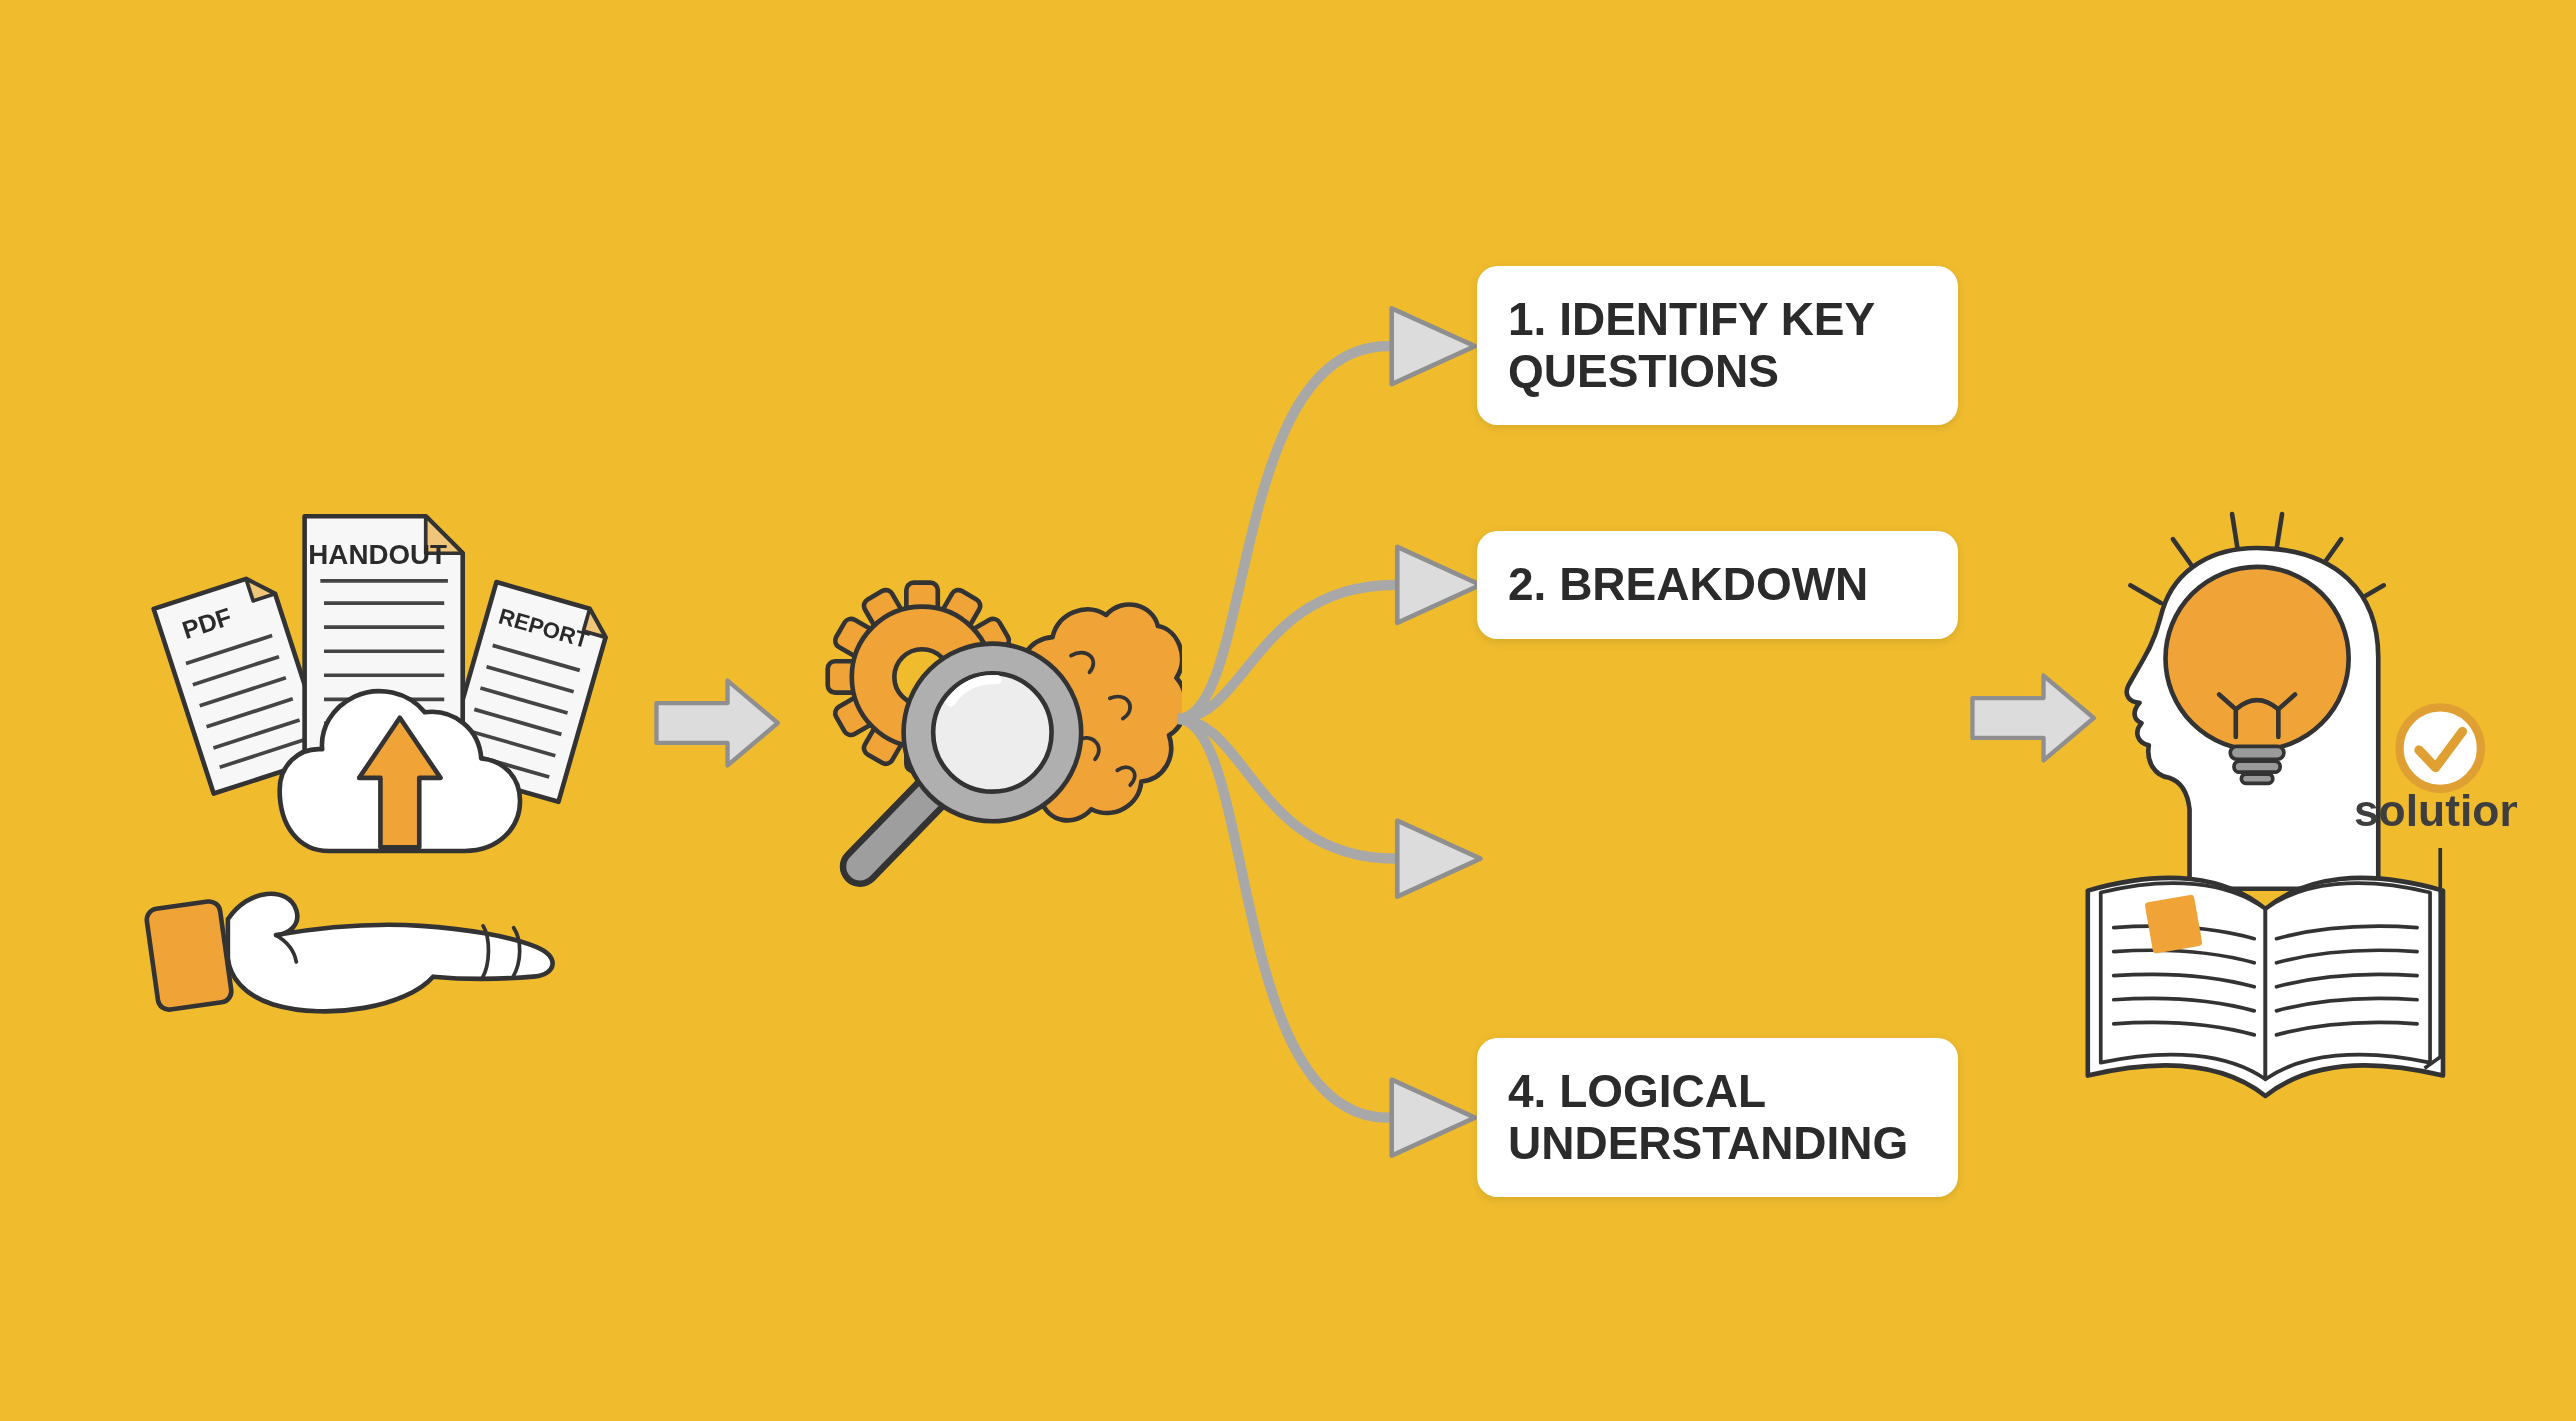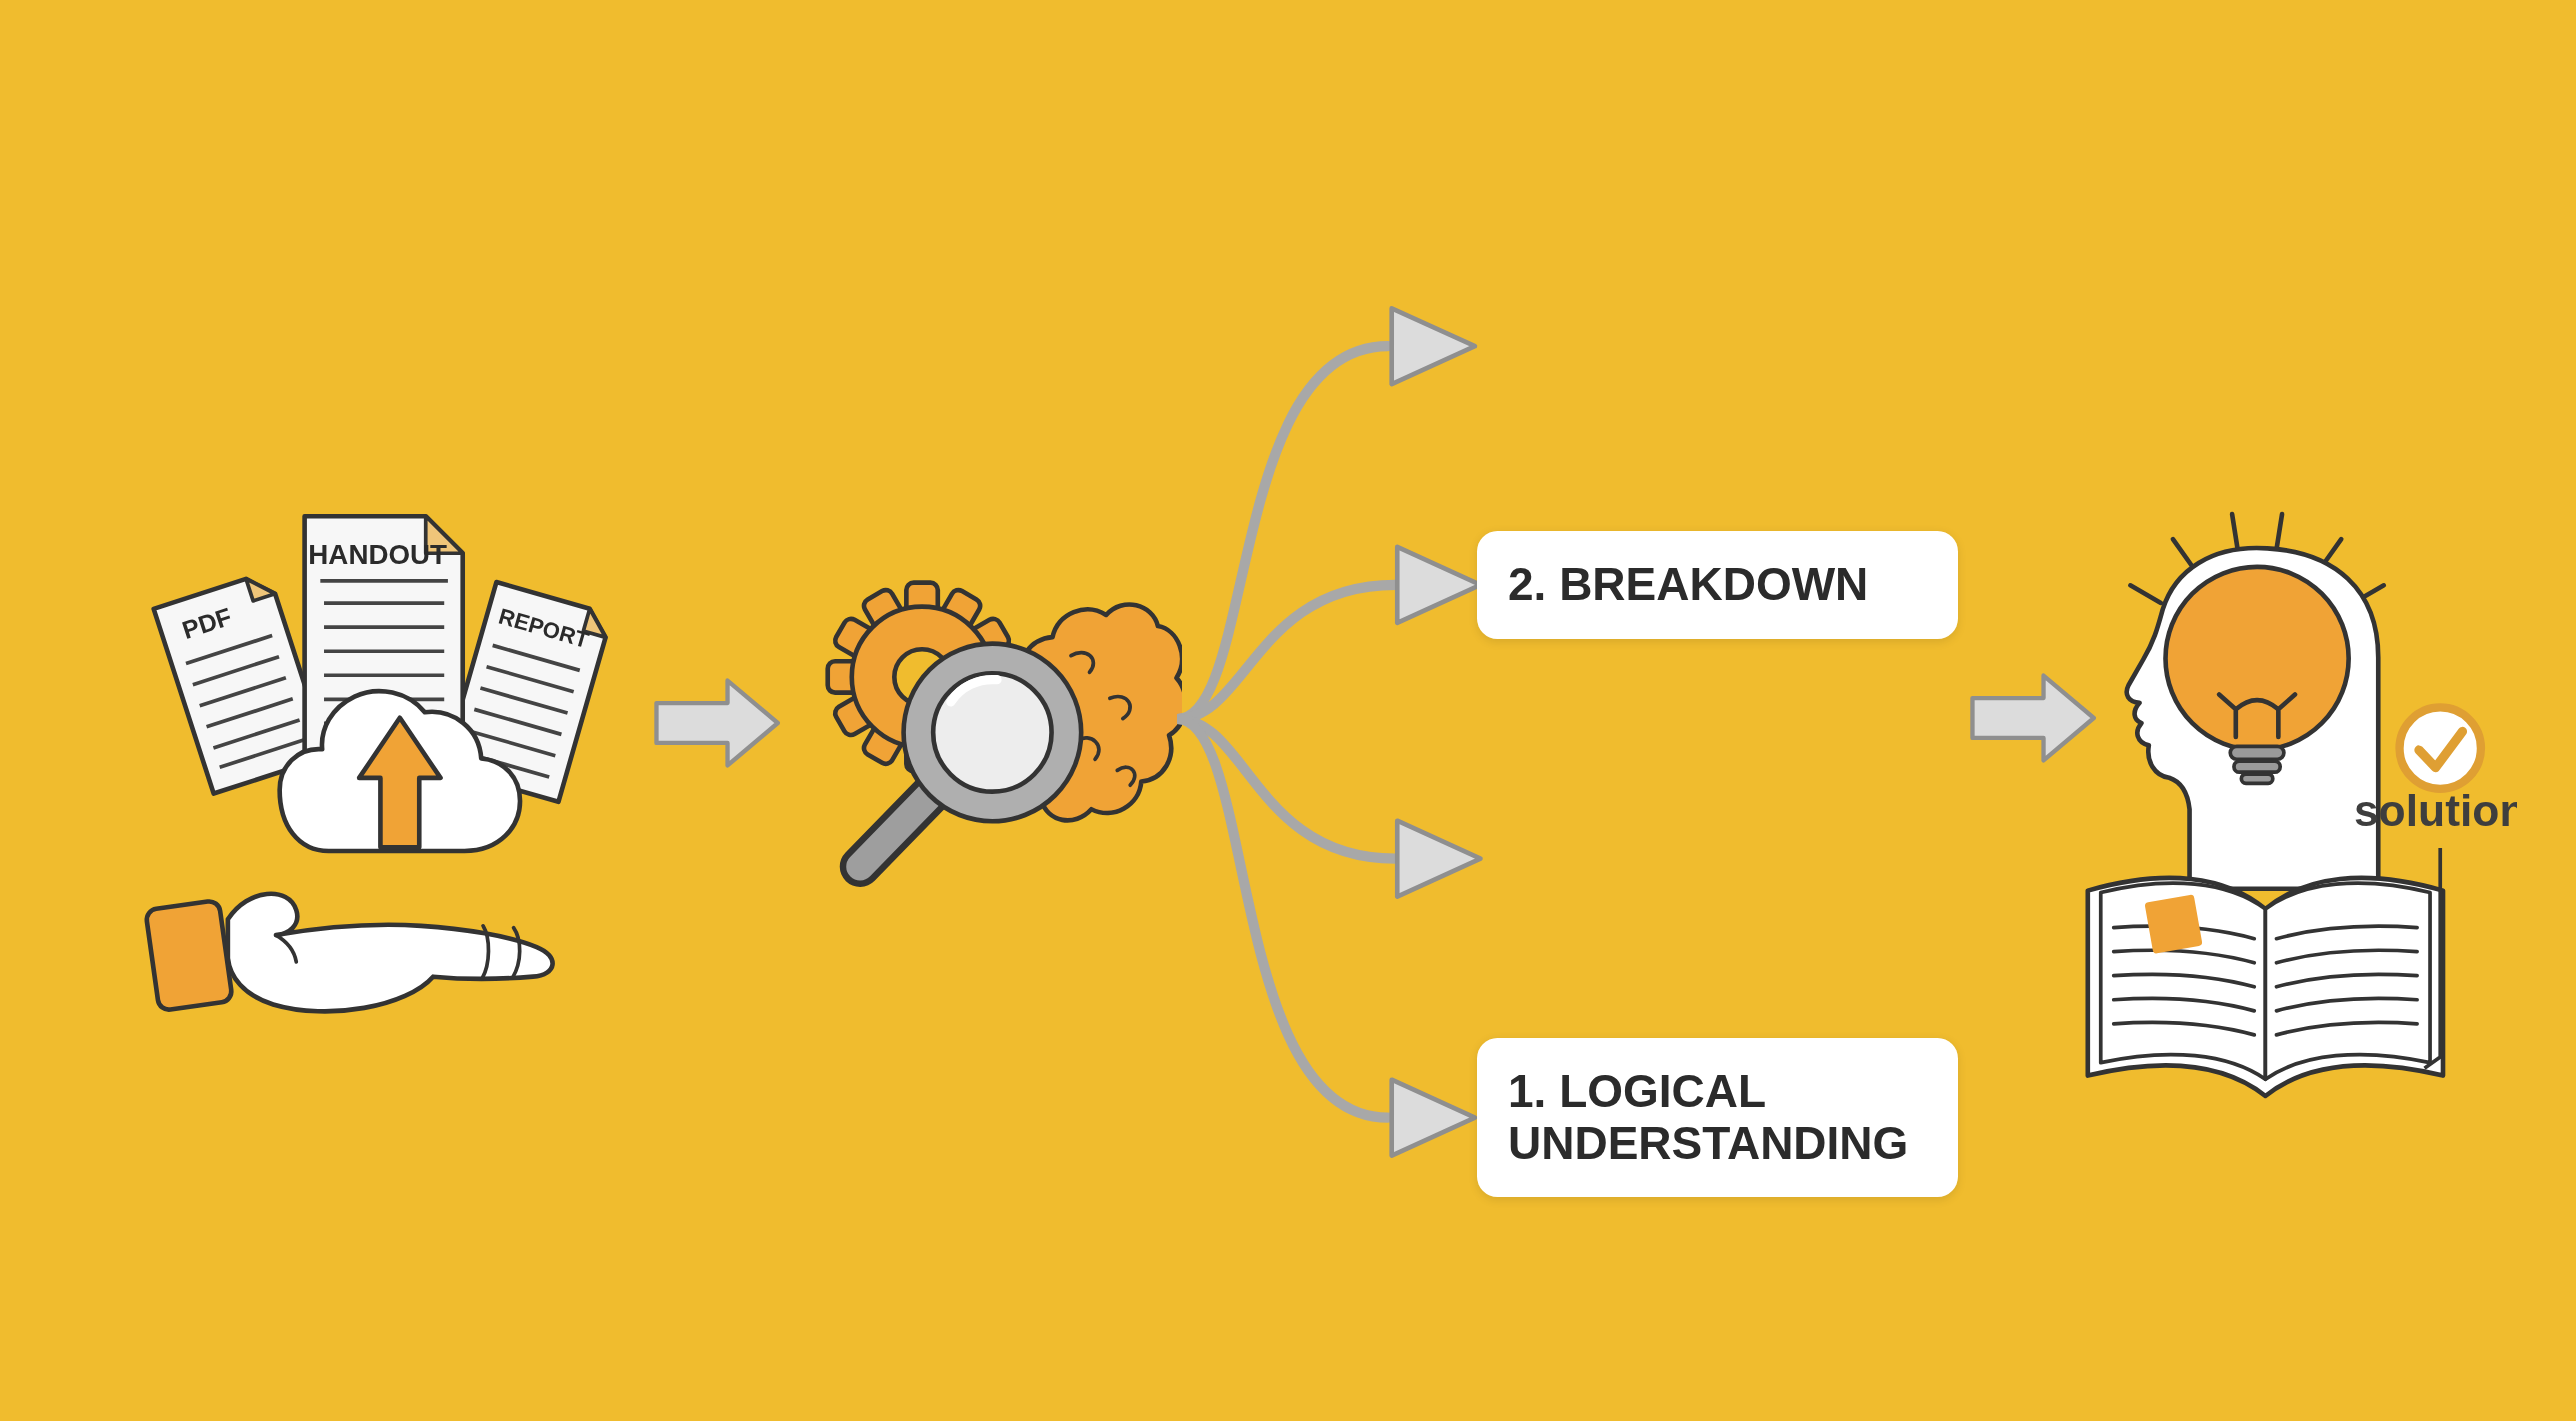--- a/index.html
+++ b/index.html
@@ -144,25 +144,28 @@
       <path d="M 0 507 C 85 507 55 938 228 938"></path>
     </g>
     <g fill="#DCDCDC" stroke="#8F8F8F" stroke-width="5" stroke-linejoin="round">
       <polygon points="232,63 322,104 232,145"></polygon>
       <polygon points="238,321 328,362 238,403"></polygon>
       <polygon points="238,617 328,658 238,699"></polygon>
       <polygon points="232,897 322,938 232,979"></polygon>
     </g>
   </svg>
 
+  <div class="step-box b1">
+    <span class="step-label">1. IDENTIFY KEY QUESTIONS</span>
+  </div>
   <div class="step-box b2">
     <span class="step-label">2. BREAKDOWN</span>
   </div>
   <div class="step-box b4">
-    <span class="step-label">1. LOGICAL UNDERSTANDING</span>
+    <span class="step-label">4. LOGICAL UNDERSTANDING</span>
   </div>
 
   <svg class="abs" style="left:1969px; top:670px;" width="130" height="96" viewBox="0 0 150 110">
     <polygon points="4,32 86,32 86,6 144,55 86,104 86,78 4,78" fill="#DCDCDC" stroke="#8F8F8F" stroke-width="5" stroke-linejoin="round"></polygon>
   </svg>
 
   <svg class="abs" style="left:2073px; top:463px;" width="444" height="685" viewBox="0 0 480 740">
 
     <g stroke="#333333" stroke-width="5" stroke-linecap="round">
       <line x1="95" y1="151" x2="62" y2="132"></line>

